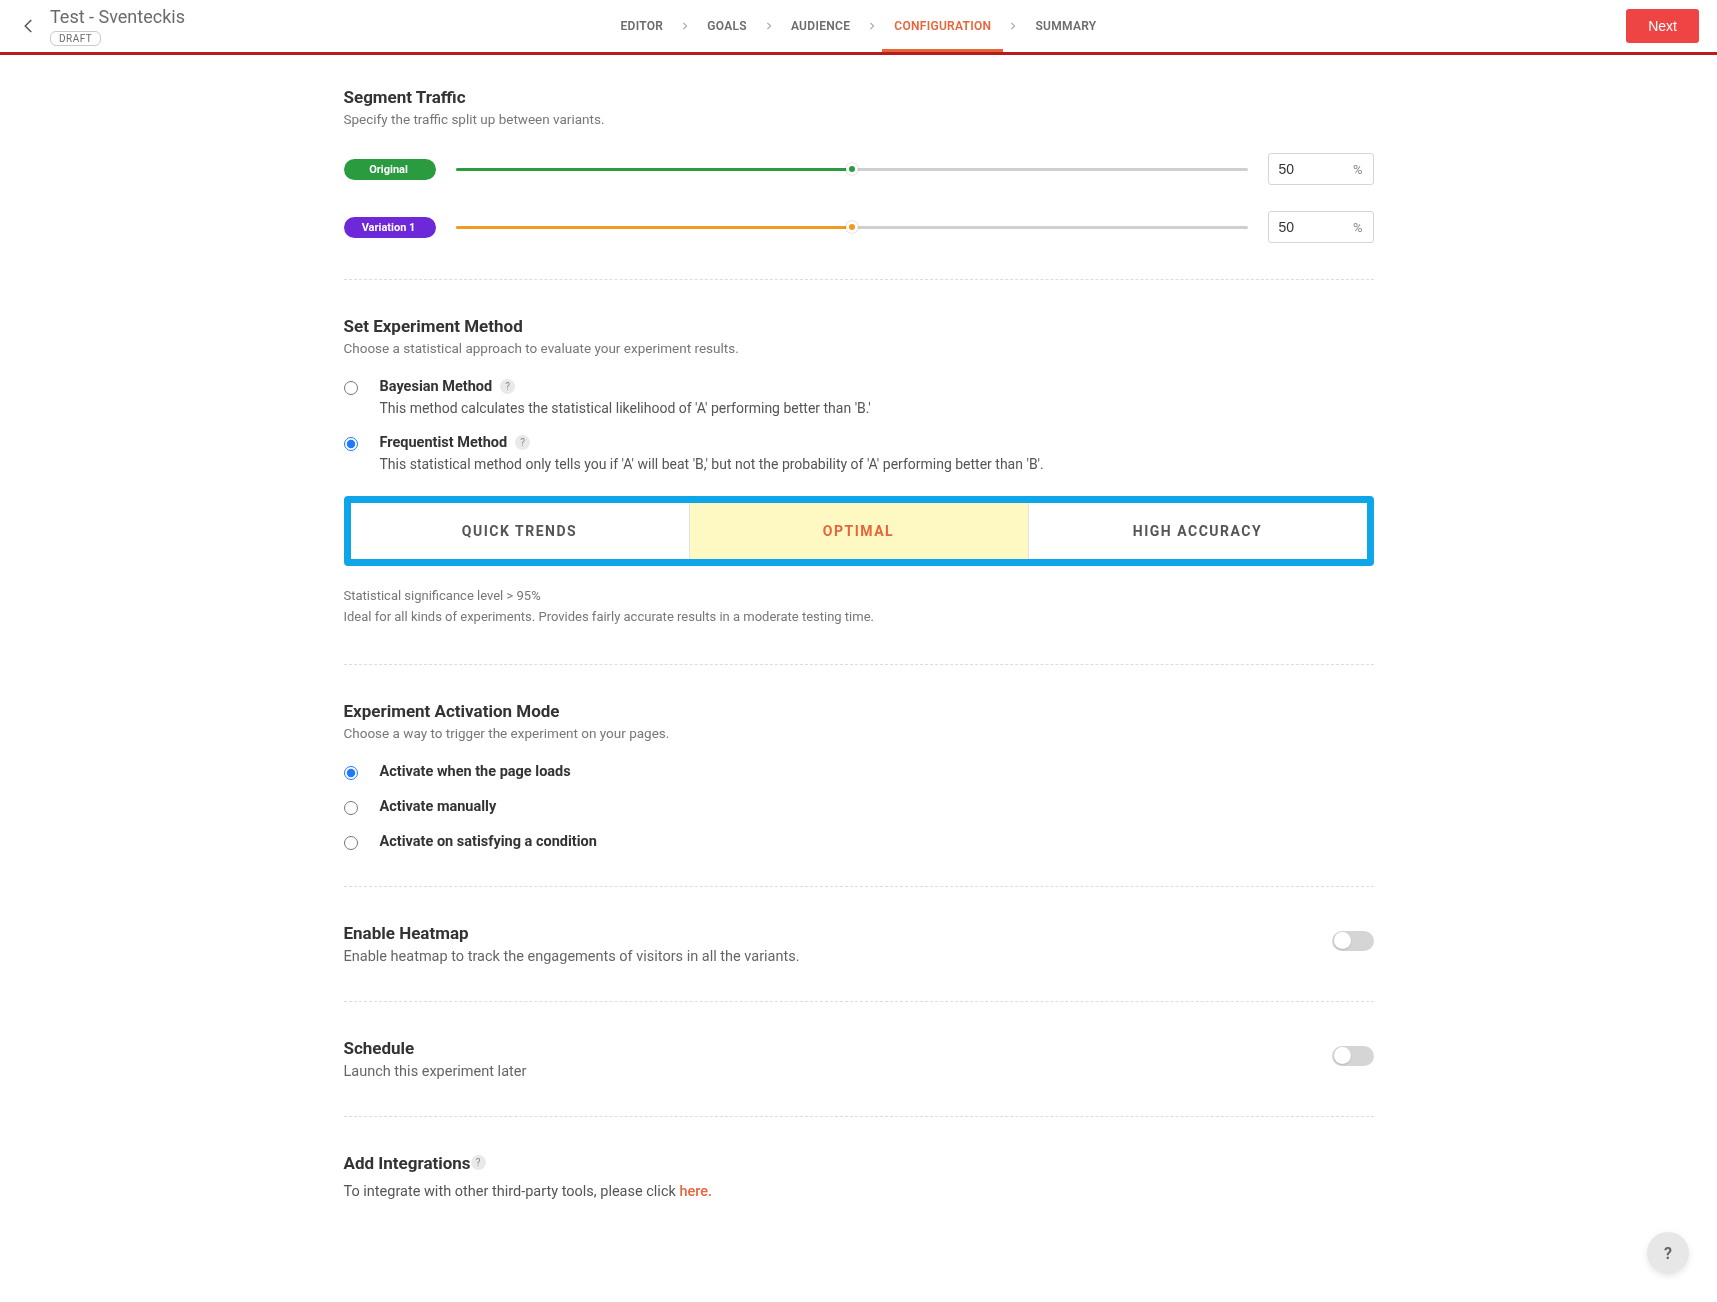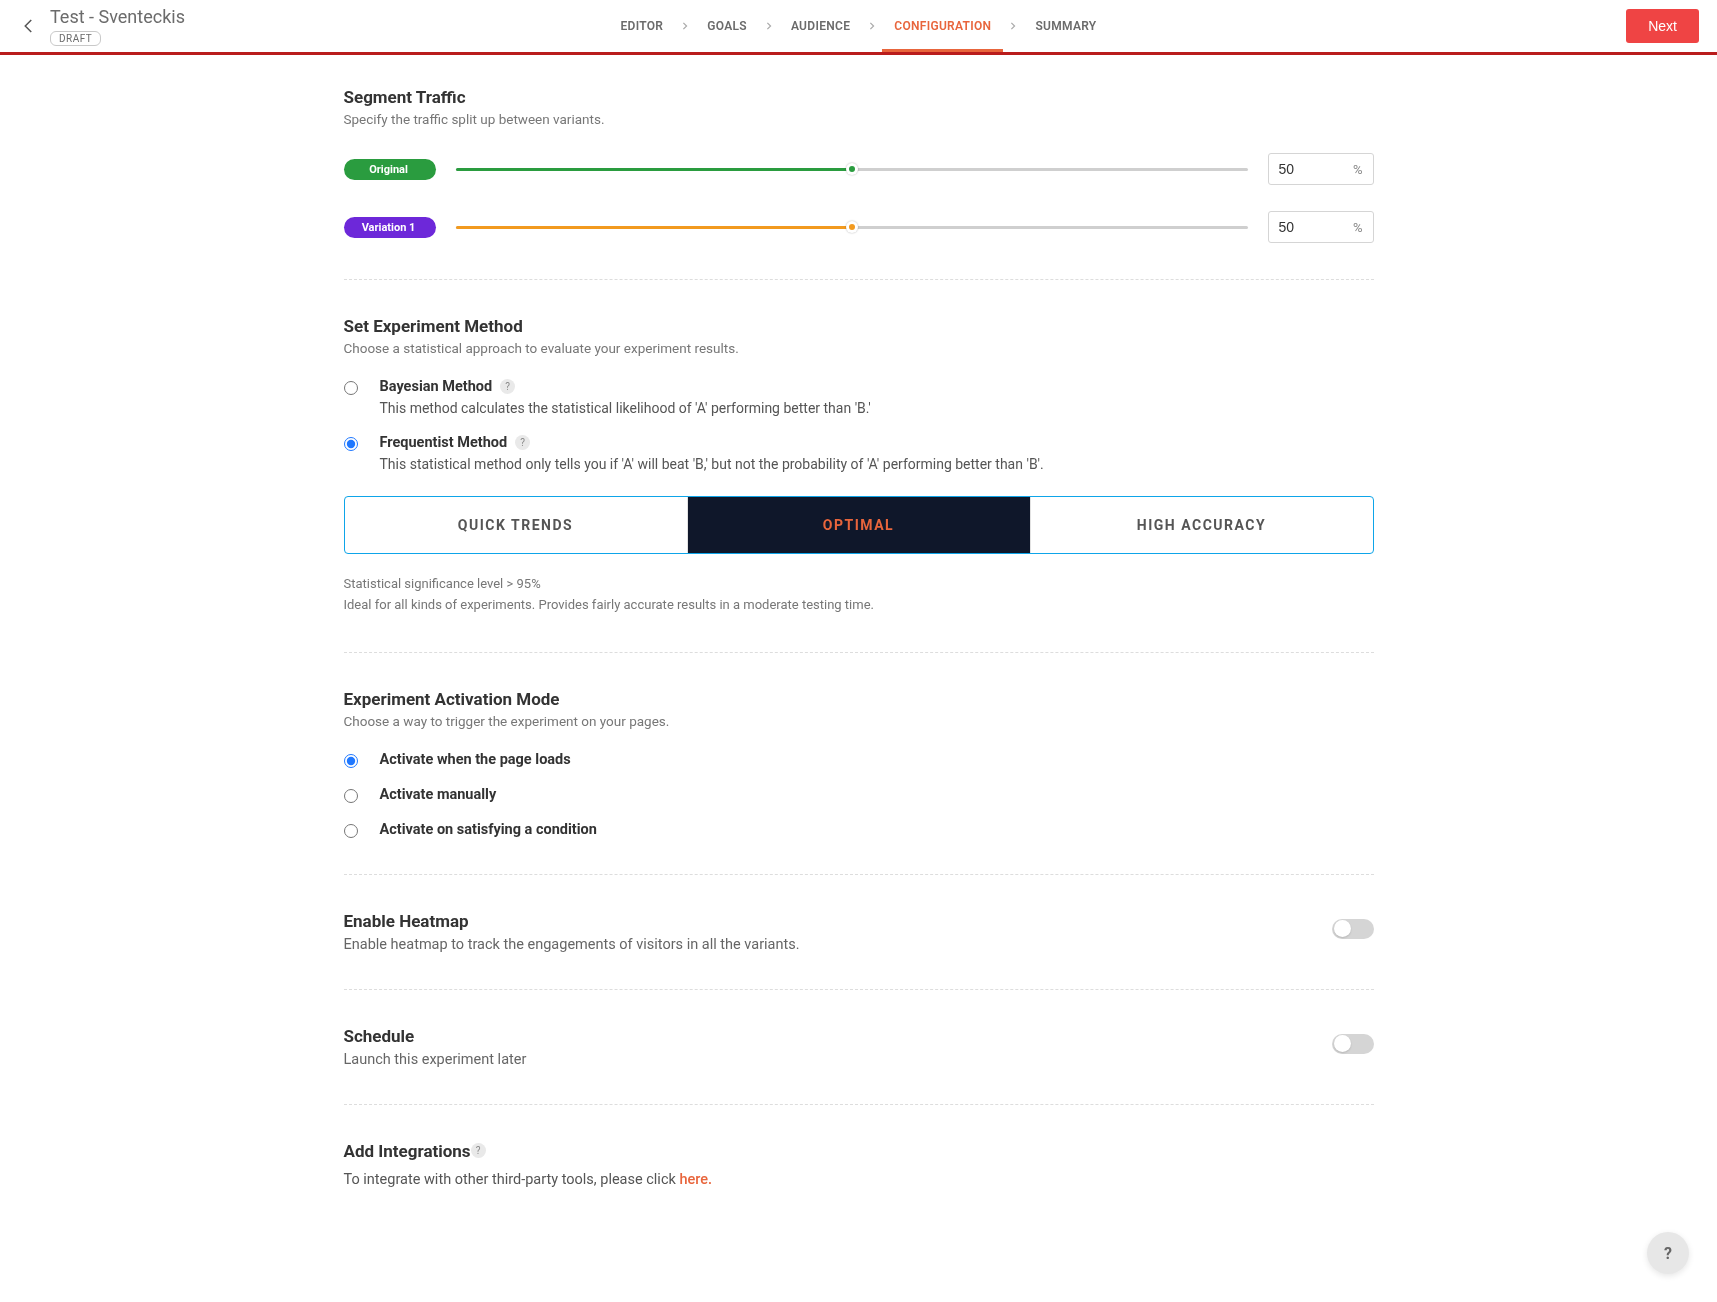--- a/index.html
+++ b/index.html
@@ -45,24 +45,24 @@
 
   .radio-block { margin-top: 22px; }
   .radio-row { display:flex; align-items:flex-start; margin-bottom:18px; }
   .radio-row:last-child{ margin-bottom:0;}
   .radio-row input[type=radio]{ margin-top:3px; width:14px; height:14px; accent-color:#1f78ff; cursor:pointer;}
   .radio-content{ margin-left:22px; }
   .radio-label{ font-size:14.5px; font-weight:700; color:#333; display:flex; align-items:center; gap:8px;}
   .radio-desc{ font-size:14px; color:#555; margin-top:5px;}
   .help-q { display:inline-flex; width:15px; height:15px; border-radius:50%; background:#e9e9e9; color:#888; font-size:10px; align-items:center; justify-content:center; font-weight:normal; cursor:help;}
 
-  .tab3 { display:flex; border:1px solid #0ea5e9; border-radius:4px; margin-top:24px; overflow:hidden;}
+  .tab3 { display:flex; border:7px solid #0ea5e9; border-radius:4px; margin-top:24px; overflow:hidden;}
   .tab3-cell{ flex:1; text-align:center; padding:20px 10px; font-size:14px; font-weight:700; letter-spacing:1.5px; color:#555; cursor:pointer; }
   .tab3-cell + .tab3-cell{ border-left:1px solid #e2e2e2; }
-  .tab3-cell.active{ background:#0f172a; color:#e8653c; }
+  .tab3-cell.active{ background:#fef9c3; color:#e8653c; }
 
   .info-text { margin-top:20px; font-size:13px; color:#777; line-height:1.6; }
 
   .toggle-row{ display:flex; align-items:flex-start; justify-content:space-between; }
   .toggle-row .left{ flex:1;}
   .toggle-row .section-sub{ font-size:14.5px; color:#666; margin-top:5px;}
   .toggle{ width:42px; height:20px; background:#d5d5d5; border-radius:10px; position:relative; cursor:pointer; margin-top:8px; flex-shrink:0;}
   .toggle-knob{ width:17px; height:17px; background:#fff; border-radius:50%; position:absolute; top:1.5px; left:2px; box-shadow:0 1px 2px rgba(0,0,0,0.15);}
 
   .integrations-title{ display:flex; align-items:center; gap:0;}

